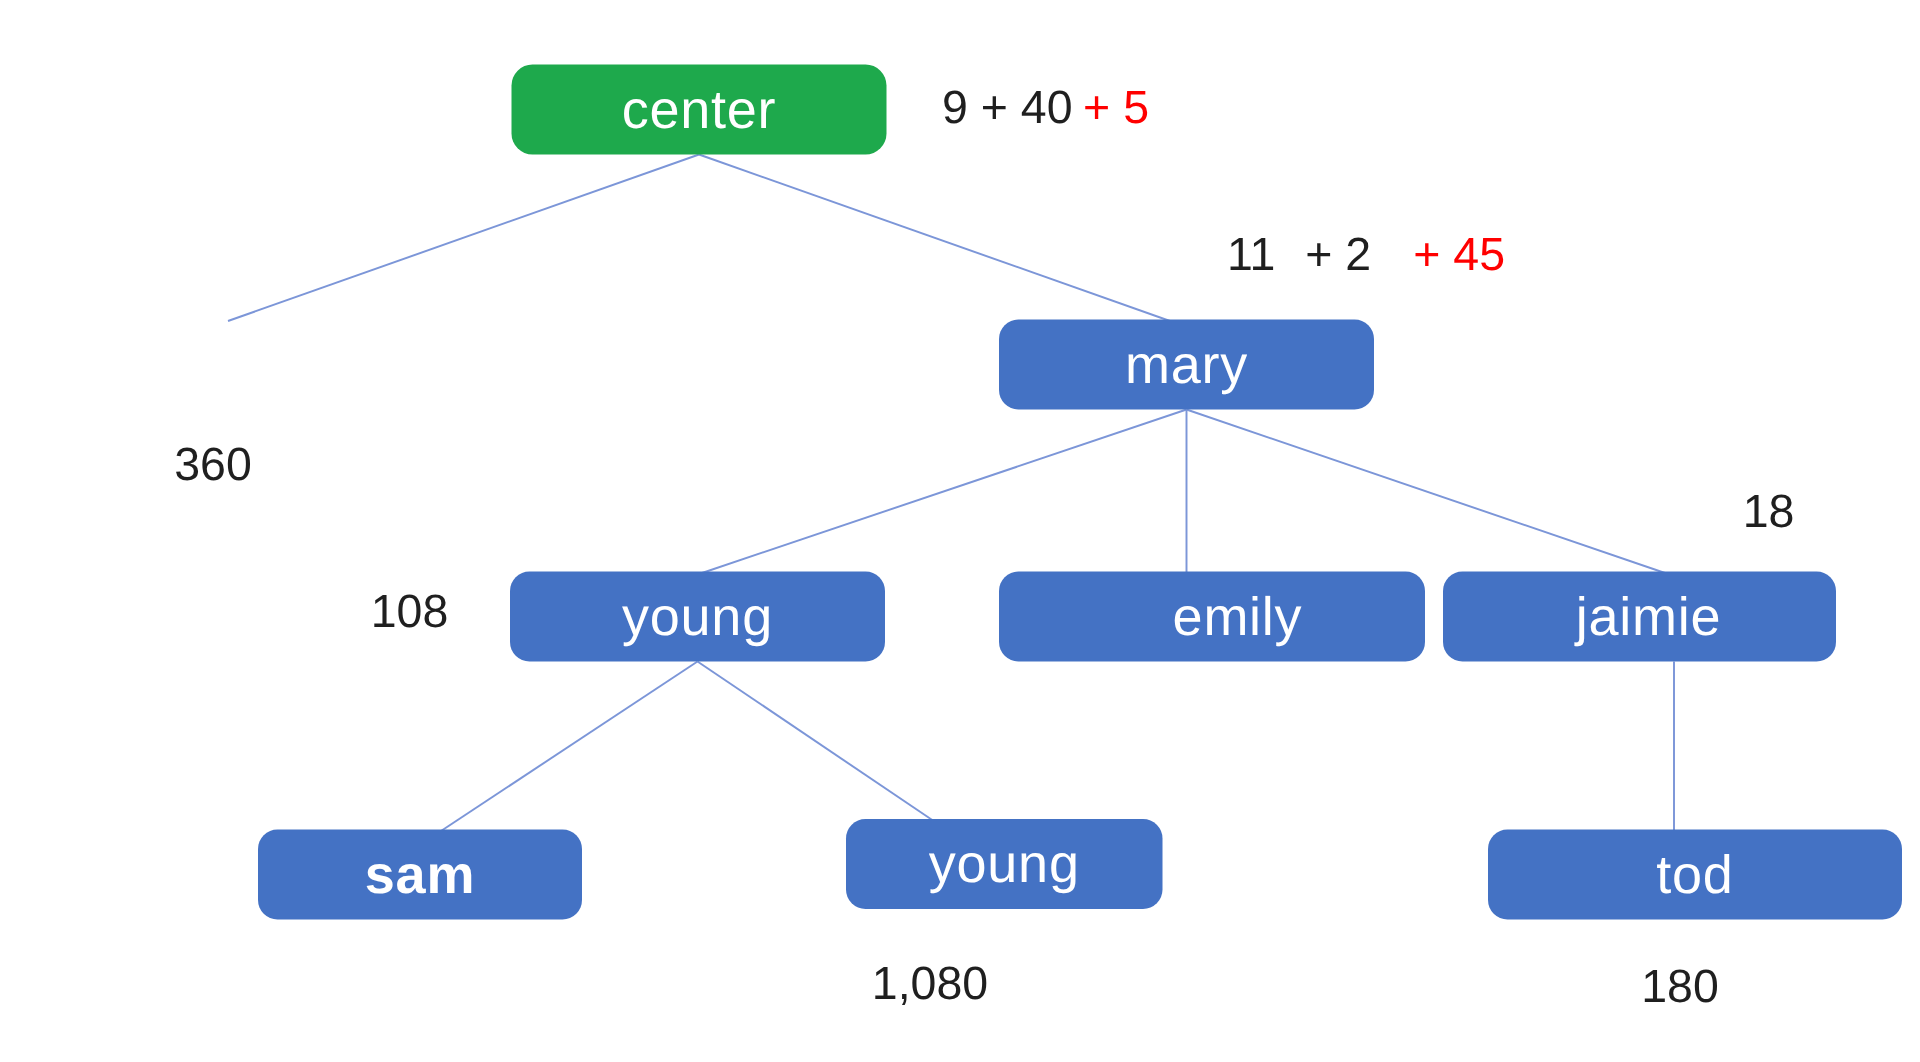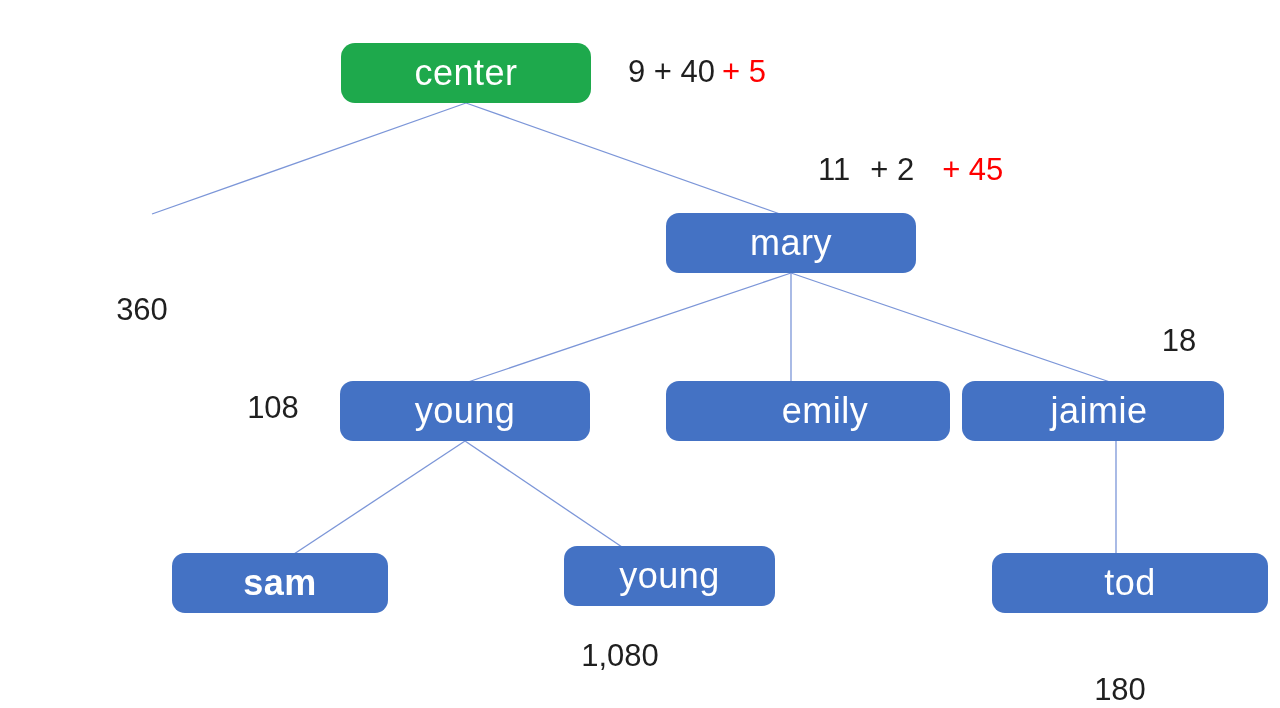--- a/index.html
+++ b/index.html
@@ -48,21 +48,21 @@
   .anno.expr-center{left:628px;top:54px;}
   .anno.expr-center .red{margin-left:7px;}
   .anno.expr-mary{left:818px;top:152px;}
   .anno.expr-mary .mid{margin-left:20px;}
   .anno.expr-mary .red{margin-left:28px;}
   .anno.val-john{left:82px;top:292px;}
   .anno.val-edward{left:213px;top:390px;}
   .anno.val-jaimie{left:1119px;top:323px;}
   .anno.val-emily{left:731px;top:458px;}
   .anno.val-young{left:560px;top:638px;}
-  .anno.val-tod{left:1060px;top:640px;margin-top:32px;}
+  .anno.val-tod{left:1060px;top:640px;}
 </style>
 </head>
 <body>
 
 <div class="canvas">
 
   <svg class="edges" viewBox="0 0 1280 708">
     <line x1="466" y1="103" x2="152" y2="214"></line>
     <line x1="466" y1="103" x2="780" y2="214"></line>
     <line x1="791" y1="273" x2="468" y2="382"></line>

